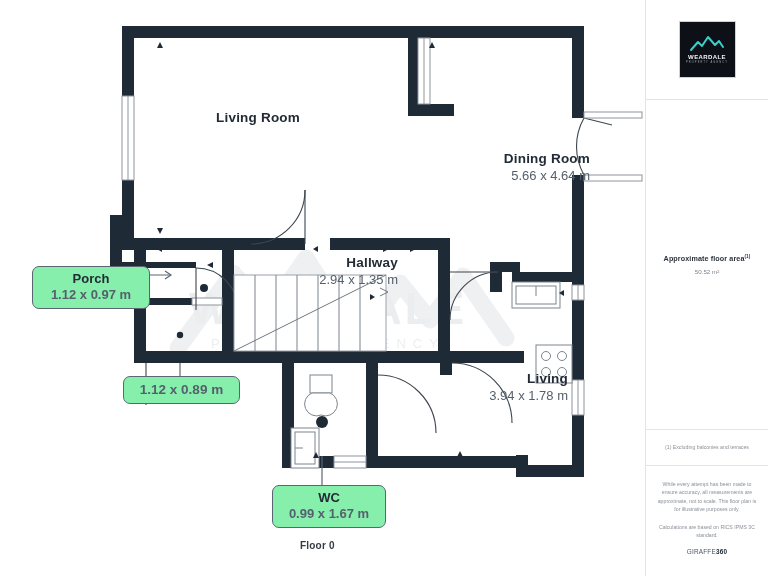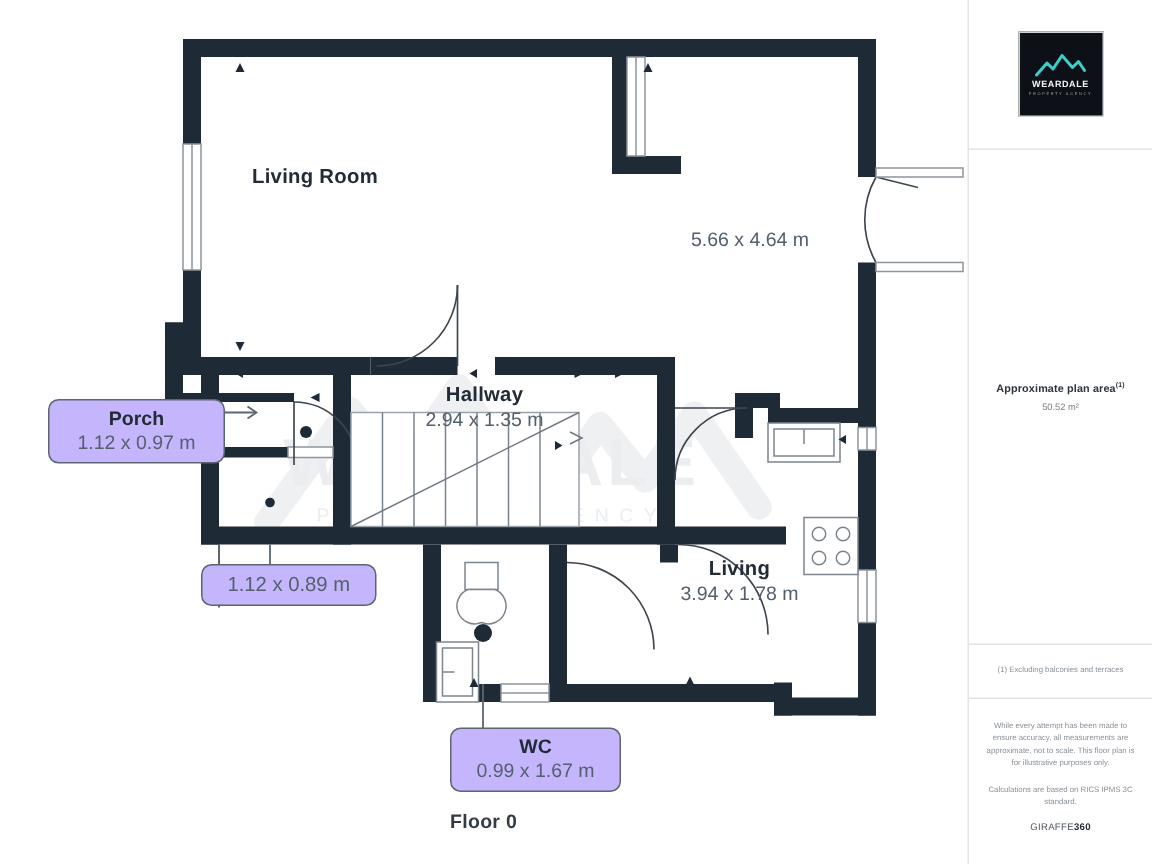--- a/index.html
+++ b/index.html
@@ -3,31 +3,31 @@
 <meta charset="utf-8">
 <style>
   html,body{margin:0;padding:0;background:#ffffff;}
   body{width:768px;height:576px;overflow:hidden;font-family:"Liberation Sans",sans-serif;}
   #page{position:relative;width:768px;height:576px;background:#ffffff;}
 
   
   #plan{position:absolute;left:0;top:0;width:645px;height:576px;background:#fff;overflow:hidden;}
   #plan svg{position:absolute;left:0;top:0;}
 
-  .room-label{position:absolute;text-align:center;pointer-events:none;white-space:nowrap;}
+  .room-label{position:absolute;text-align:right;pointer-events:none;white-space:nowrap;}
   .room-label .rname{font-size:13.5px;font-weight:bold;color:#222b36;letter-spacing:.2px;line-height:16px;}
   .room-label .rdim{font-size:13px;color:#55606d;line-height:17px;}
 
-  .callout{position:absolute;border:1.4px solid #5b6672;border-radius:7px;background:#c4b5fd;
+  .callout{position:absolute;border:1.4px solid #5b6672;border-radius:7px;background:#86efac;
            padding:4px 10px 5px 10px;text-align:center;white-space:nowrap;}
   .callout .rname{font-size:13px;font-weight:bold;color:#222b36;line-height:15px;}
-  .callout .rdim{font-size:13px;color:#55606d;line-height:17px;}
+  .callout .rdim{font-size:13px;color:#55606d;line-height:17px;font-weight:bold;}
   .callout.dimonly .rdim{font-size:13.5px;}
 
-  #floor-label{position:absolute;left:300px;top:540px;font-size:13px;font-weight:bold;color:#333b45;letter-spacing:.2px;}
+  #floor-label{position:absolute;left:300px;top:540px;font-size:10px;font-weight:bold;color:#333b45;letter-spacing:.2px;}
 
   
   #panel{position:absolute;left:645px;top:0;width:123px;height:576px;
          border-left:1px solid #e2e4e7;box-sizing:border-box;background:#fff;}
   .pcell{box-sizing:border-box;width:100%;border-bottom:1px solid #e2e4e7;}
   #logo-cell{height:100px;display:flex;align-items:center;justify-content:center;}
   #logo-box{width:55px;height:55px;background:#0d1117;border:1px solid #cfd3d8;
             display:flex;flex-direction:column;align-items:center;justify-content:center;}
   #logo-name{font-size:6px;font-weight:bold;color:#f2f4f6;letter-spacing:.4px;margin-top:2px;}
   #logo-sub{font-size:2.6px;color:#9aa3ad;letter-spacing:1.1px;margin-top:1.5px;}
@@ -237,43 +237,44 @@
         <circle cx="180" cy="335" r="3.2"></circle>
         <circle cx="322" cy="422" r="6"></circle>
       </g>
     </svg>
 
     <div class="room-label" style="left:120px;top:110px;width:180px;">
       <div class="rname">Living Room</div>
     </div>
 
     <div class="room-label" style="left:410px;top:151px;width:180px;">
+      <div class="rname">Dining Room</div>
       <div class="rdim">5.66 x 4.64 m</div>
     </div>
 
     <div class="room-label" style="left:248px;top:255px;width:150px;">
       <div class="rname">Hallway</div>
       <div class="rdim">2.94 x 1.35 m</div>
     </div>
 
     <div class="room-label" style="left:418px;top:371px;width:150px;">
       <div class="rname">Living</div>
       <div class="rdim">3.94 x 1.78 m</div>
     </div>
 
     <div class="callout" style="left:32px;top:266px;width:96px;">
       <div class="rname">Porch</div>
       <div class="rdim">1.12 x 0.97 m</div>
     </div>
 
-    <div class="callout dimonly" style="left:134px;top:376px;width:95px;">
+    <div class="callout dimonly" style="left:123px;top:376px;width:95px;">
       <div class="rdim">1.12 x 0.89 m</div>
     </div>
 
-    <div class="callout" style="left:272px;top:485px;width:92px;margin-left:28px;">
+    <div class="callout" style="left:272px;top:485px;width:92px;">
       <div class="rname">WC</div>
       <div class="rdim">0.99 x 1.67 m</div>
     </div>
 
     <div id="floor-label">Floor 0</div>
   </div>
 
   <div id="panel">
 
     <div class="pcell" id="logo-cell">
@@ -281,21 +282,21 @@
         <svg width="36" height="17" viewBox="0 0 36 17">
           <polyline points="2,15 9,7 13,11 19,2 26,10 30,6 34,12" fill="none" stroke="#3ad0c8" stroke-width="2" stroke-linejoin="round" stroke-linecap="round"></polyline>
         </svg>
         <div id="logo-name">WEARDALE</div>
         <div id="logo-sub">PROPERTY AGENCY</div>
       </div>
     </div>
 
     <div class="pcell" id="area-cell">
       <div id="area-title">
-        <span>Approximate plan area</span><sup>(1)</sup>
+        <span>Approximate floor area</span><sup>(1)</sup>
       </div>
       <div id="area-value">50.52 m²</div>
     </div>
 
     <div class="pcell" id="excl-cell">
       <div id="excl-text">(1) Excluding balconies and terraces</div>
     </div>
 
     <div id="disc-cell">
       <p class="disc-p">While every attempt has been made to ensure accuracy, all measurements are approximate, not to scale. This floor plan is for illustrative purposes only.</p>

